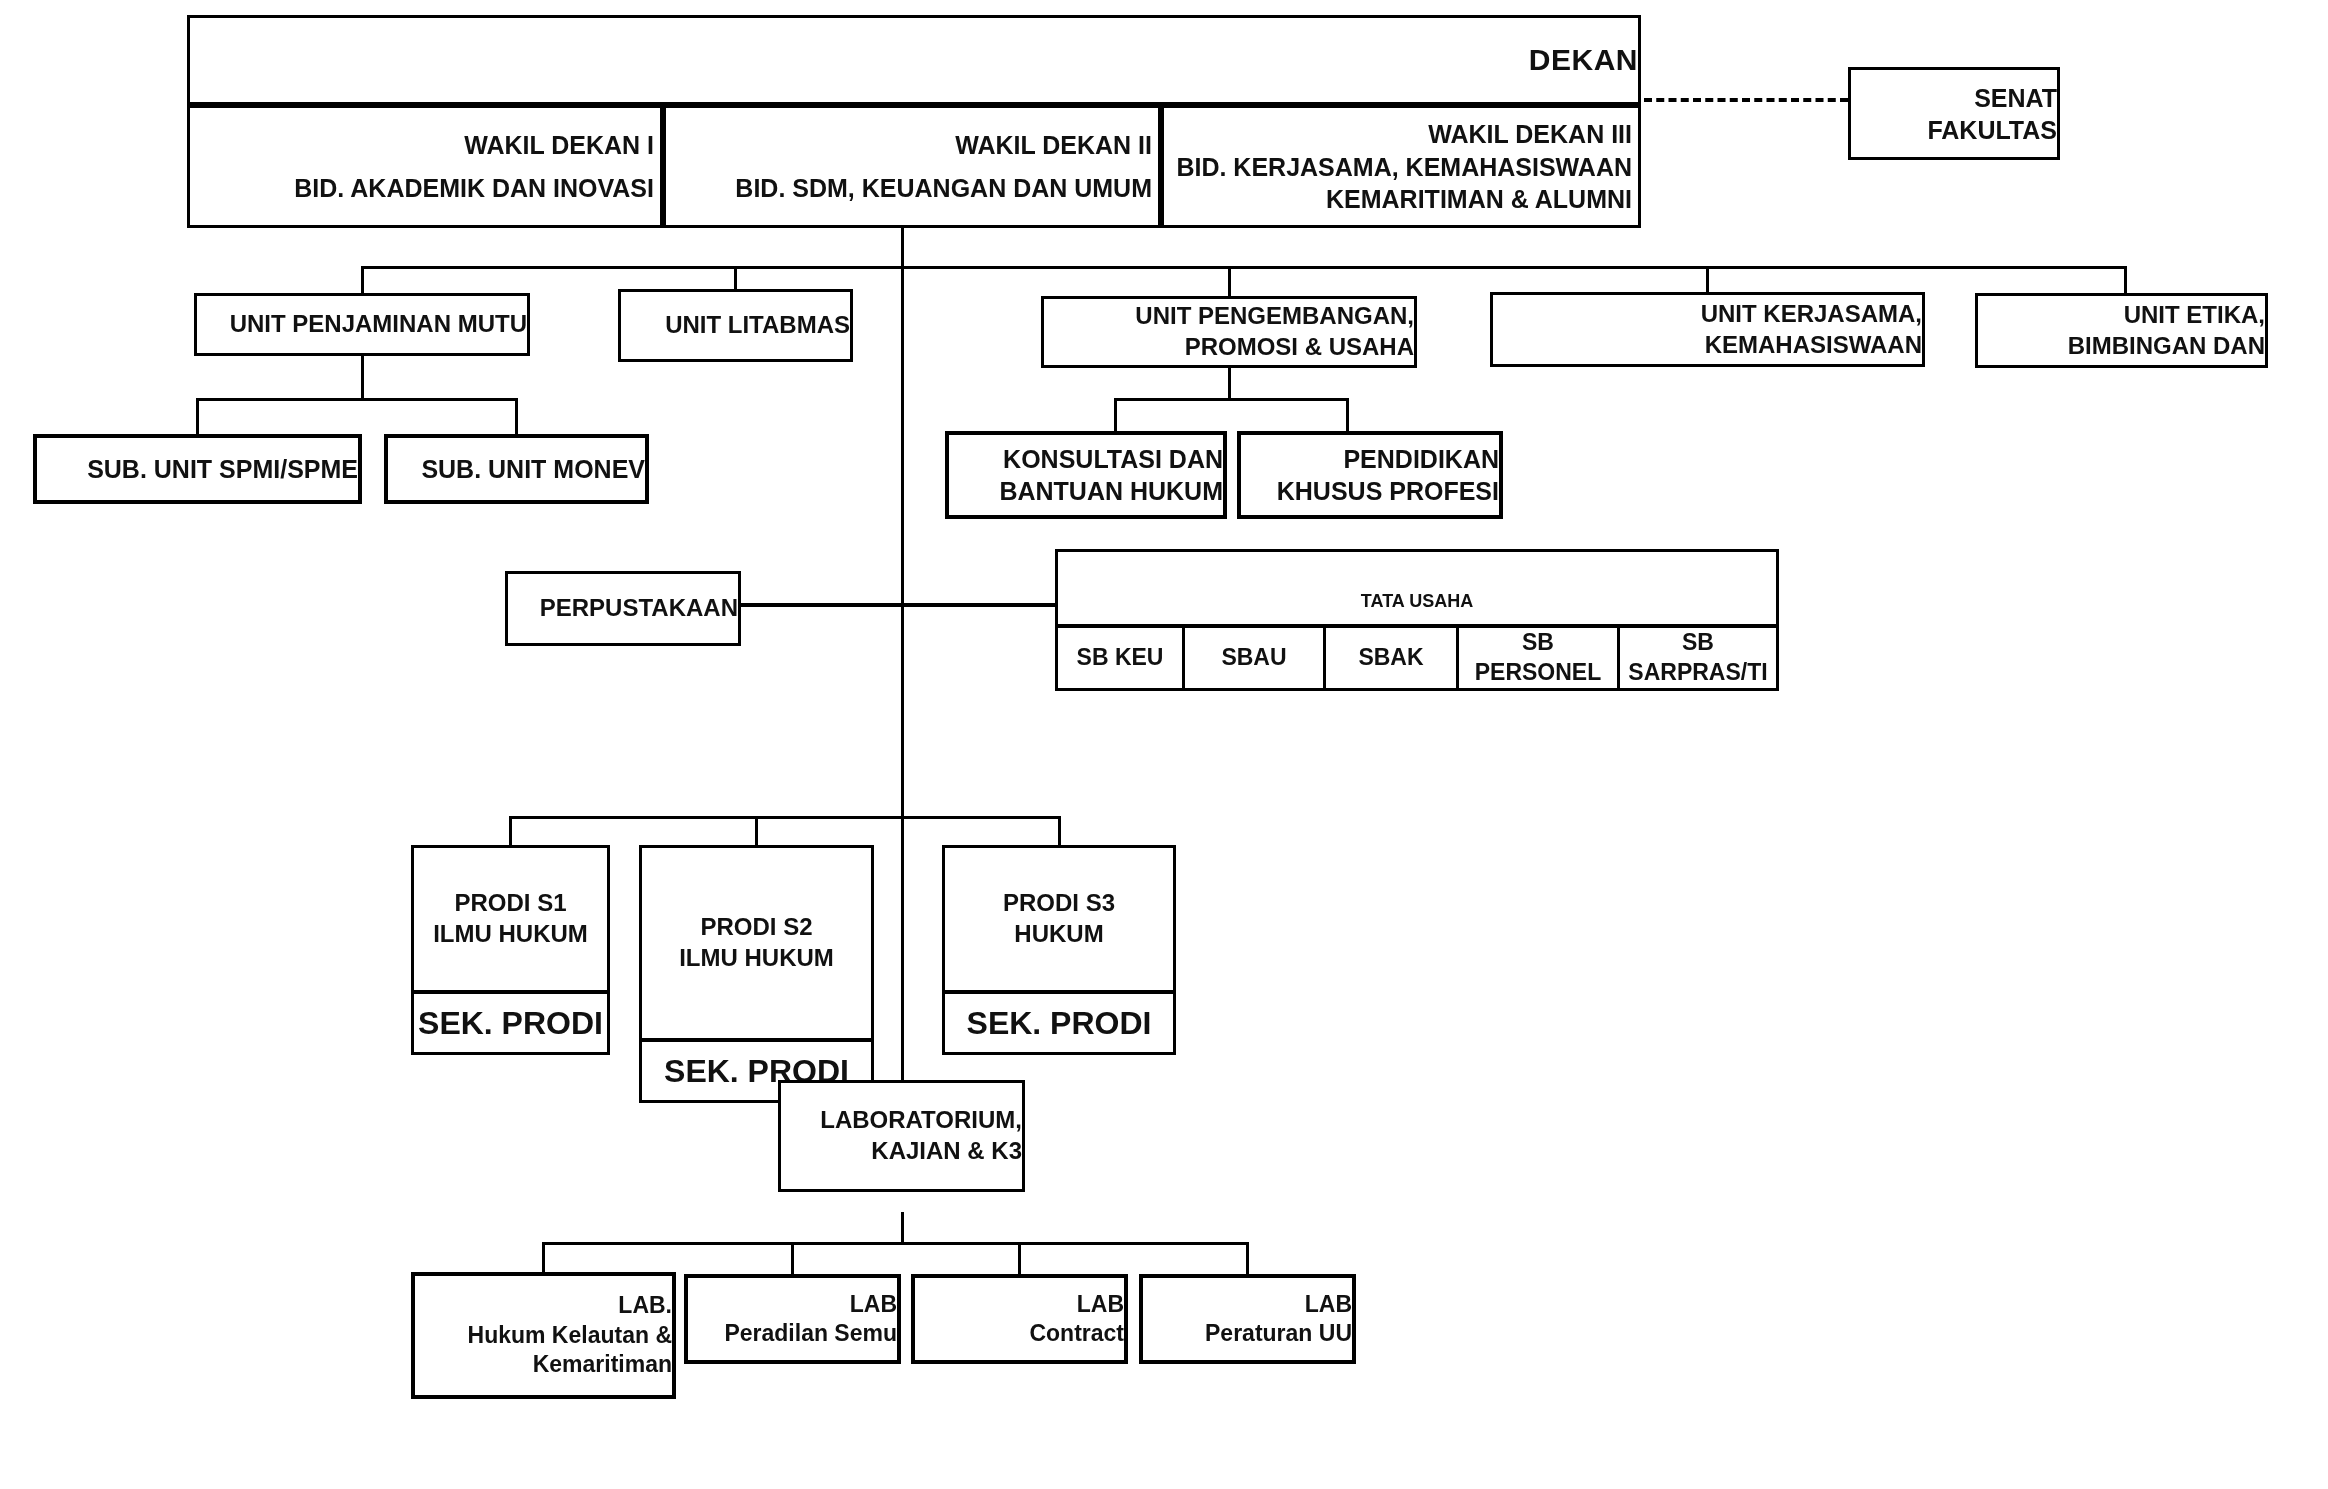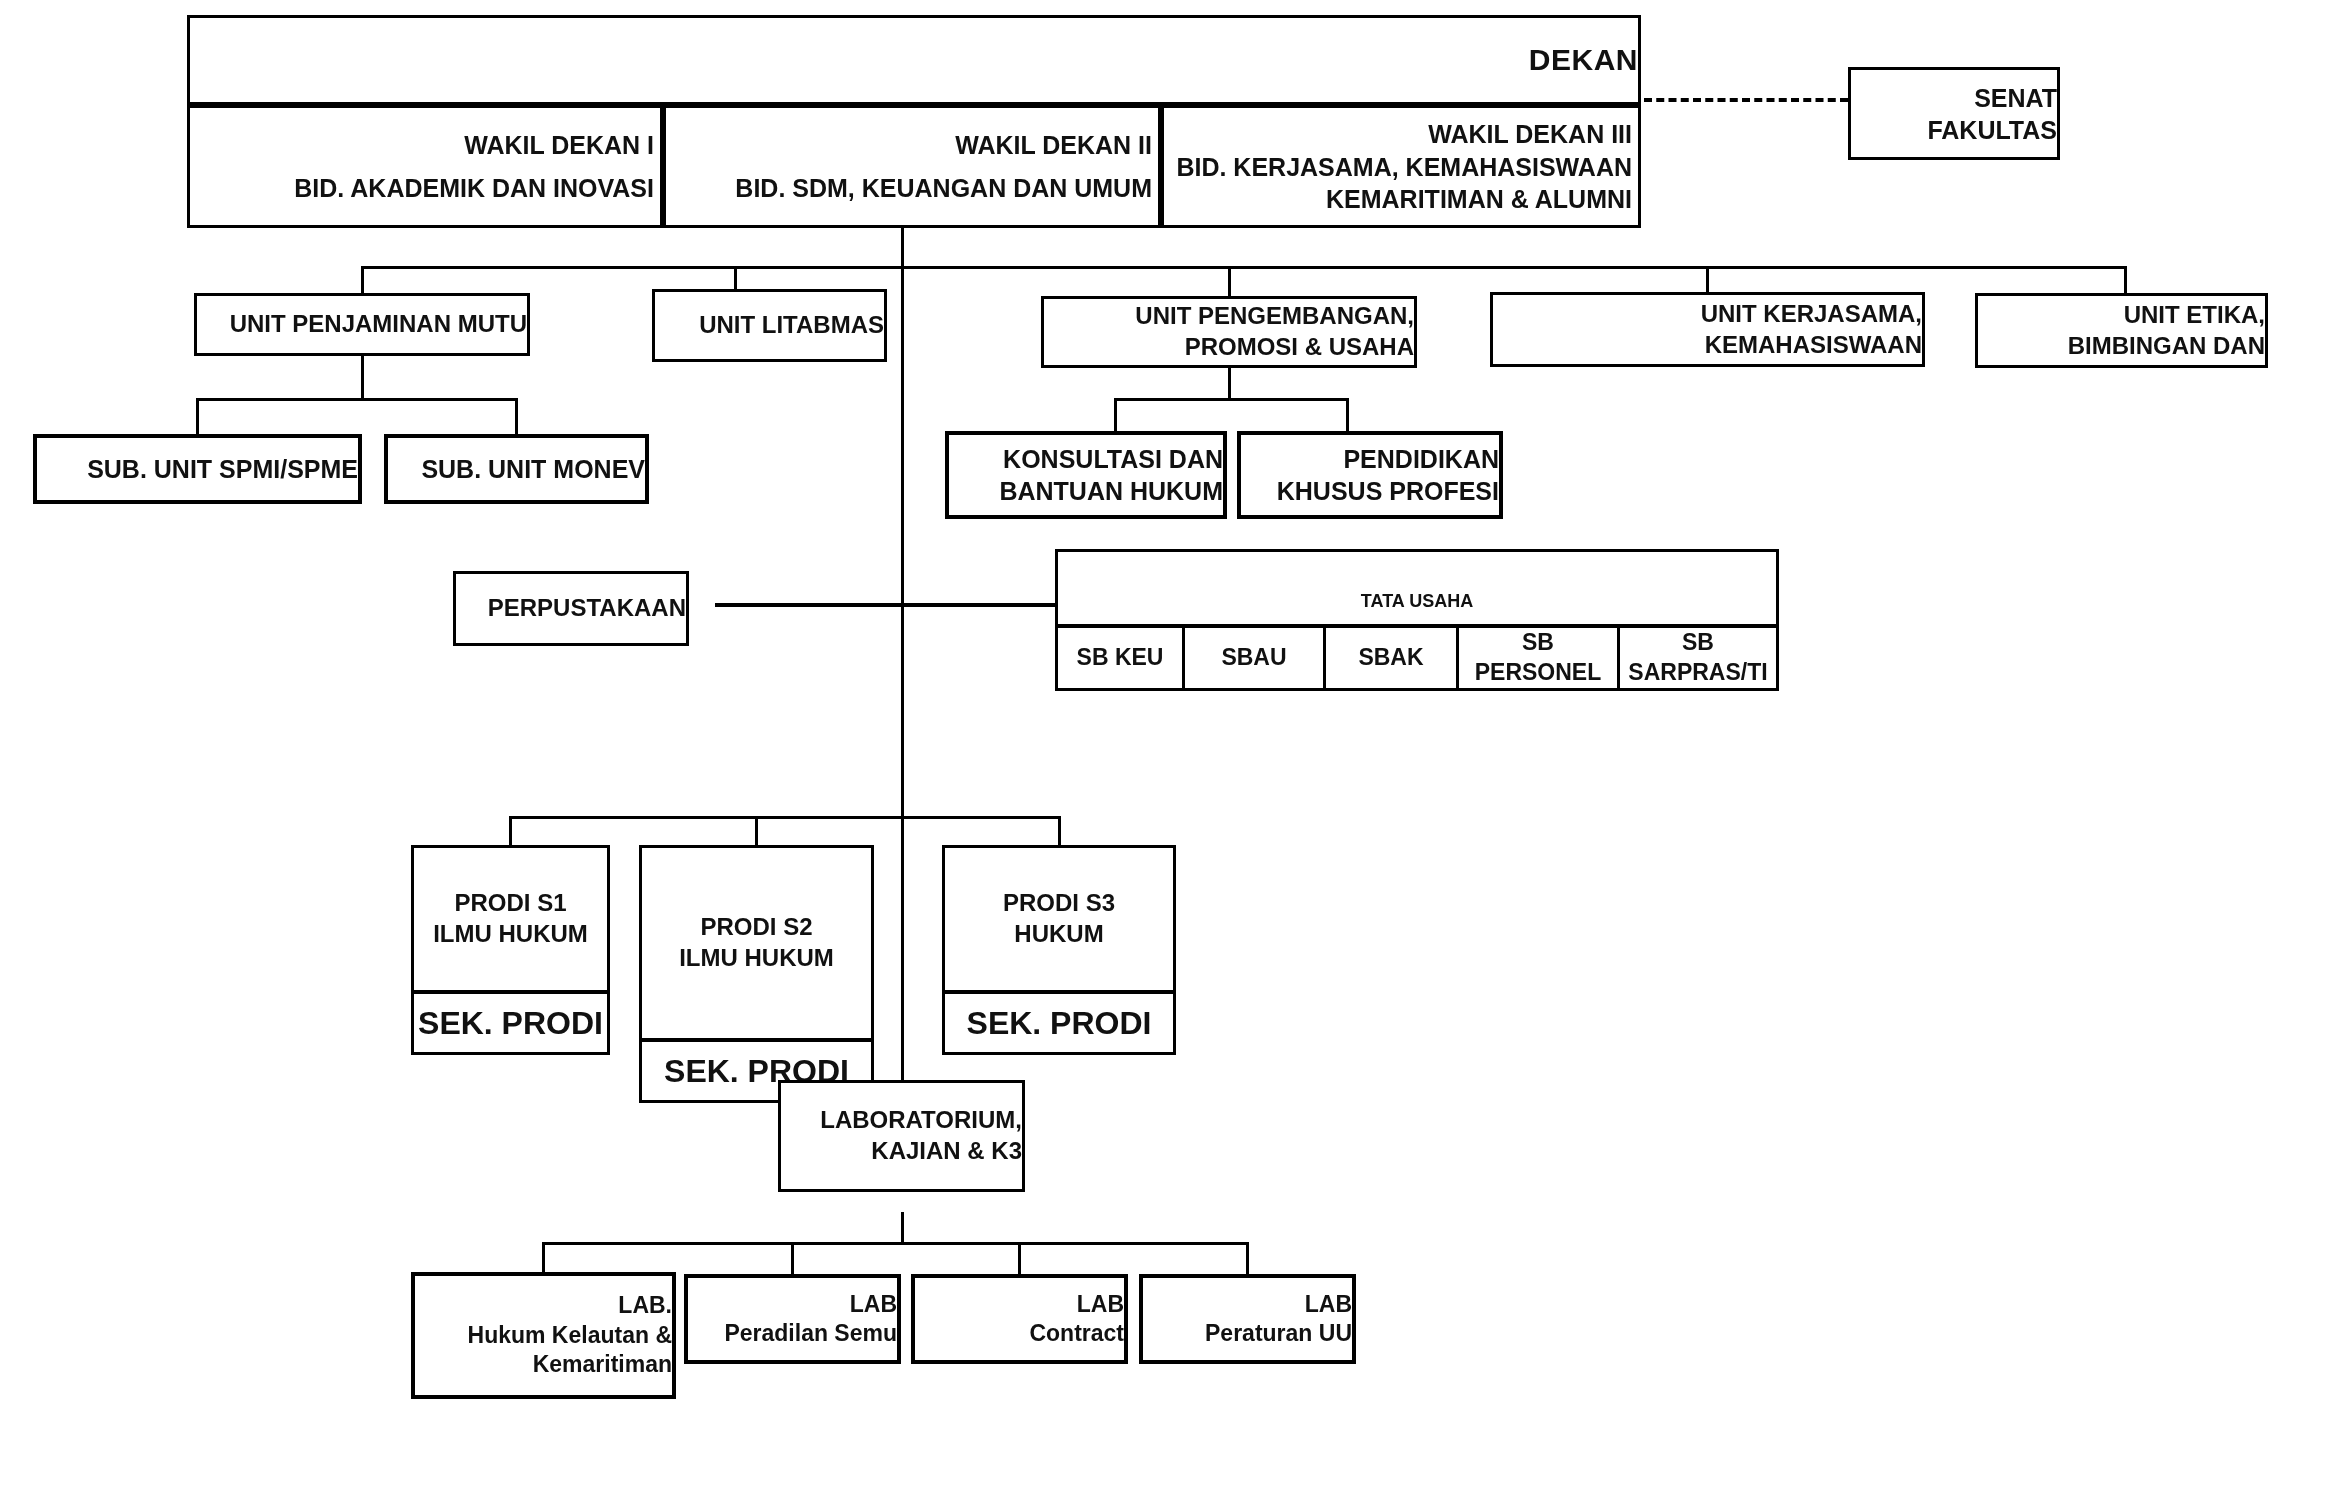--- a/index.html
+++ b/index.html
@@ -120,21 +120,21 @@
   </div>
 
   <div class="box fs-wakil" style="left:1848px;top:67px;width:212px;height:93px;">
     <div>SENAT</div>
     <div>FAKULTAS</div>
   </div>
 
   <div class="box fs-unit" style="left:194px;top:293px;width:336px;height:63px;">
     <div>UNIT PENJAMINAN MUTU</div>
   </div>
-  <div class="box fs-unit" style="left:652px;top:289px;width:235px;height:73px;">
+  <div class="box fs-unit" style="left:618px;top:289px;width:235px;height:73px;">
     <div>UNIT LITABMAS</div>
   </div>
   <div class="box fs-unit" style="left:1041px;top:296px;width:376px;height:72px;">
     <div>UNIT PENGEMBANGAN,</div>
     <div>PROMOSI &amp; USAHA</div>
   </div>
   <div class="box fs-unit" style="left:1490px;top:292px;width:435px;height:75px;">
     <div>UNIT KERJASAMA,</div>
     <div>KEMAHASISWAAN</div>
   </div>
@@ -152,21 +152,21 @@
 
   <div class="box thick fs-wakil" style="left:945px;top:431px;width:282px;height:88px;">
     <div>KONSULTASI DAN</div>
     <div>BANTUAN HUKUM</div>
   </div>
   <div class="box thick fs-wakil" style="left:1237px;top:431px;width:266px;height:88px;">
     <div>PENDIDIKAN</div>
     <div>KHUSUS PROFESI</div>
   </div>
 
-  <div class="box fs-unit" style="left:453px;top:571px;width:236px;height:75px;">
+  <div class="box fs-unit" style="left:505px;top:571px;width:236px;height:75px;">
     <div>PERPUSTAKAAN</div>
   </div>
 
   <div class="box tata" style="left:1055px;top:549px;width:724px;height:142px;">
     <div class="tata-header">TATA USAHA</div>
     <div class="tata-cells">
       <div class="tata-cell" style="width:127px;">
         <div>SB KEU</div>
       </div>
       <div class="tata-cell" style="width:141px;">

